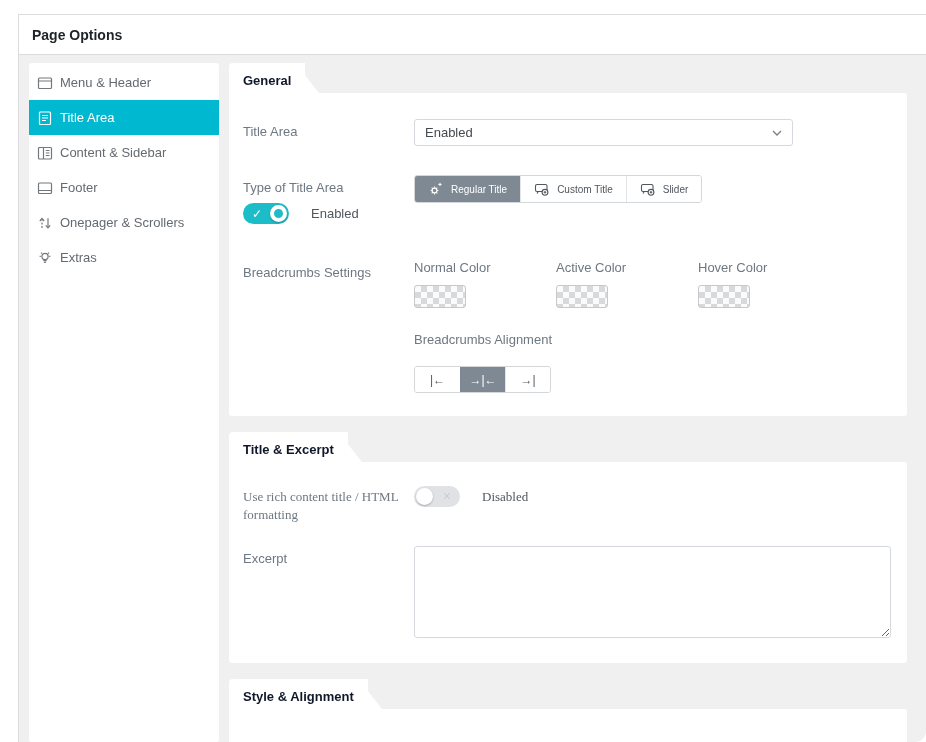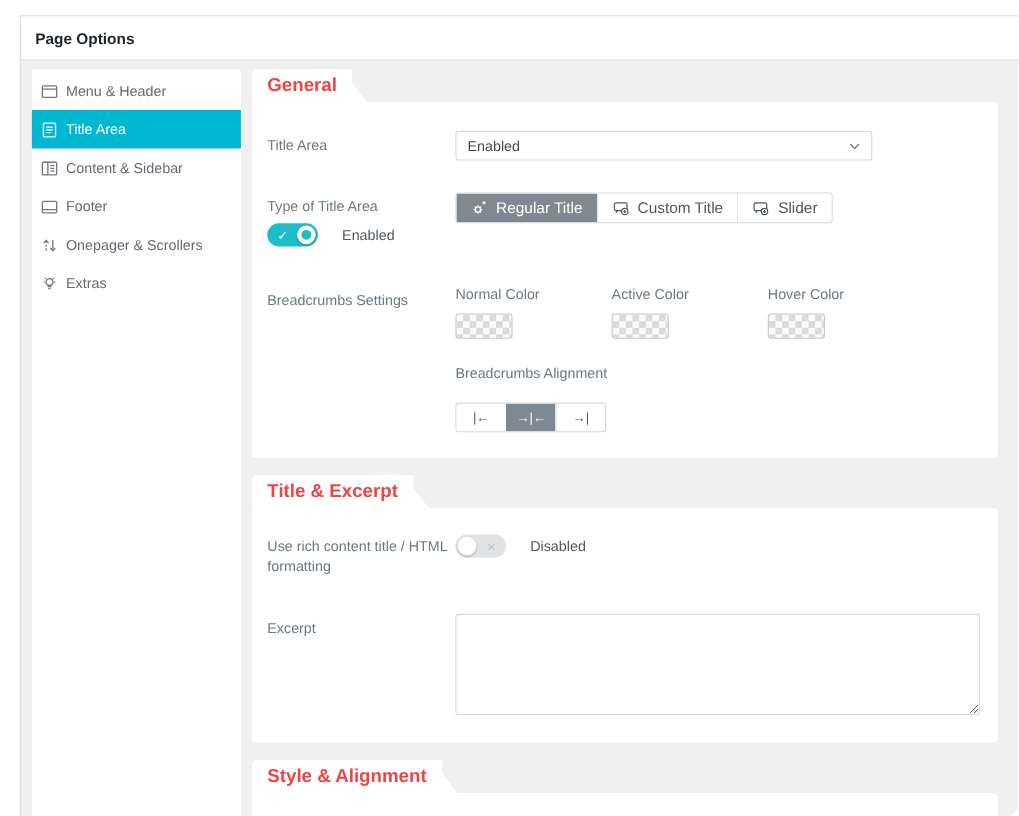--- a/index.html
+++ b/index.html
@@ -29,41 +29,41 @@
   
   .content { flex:1; margin-left:10px; }
   .section + .section { margin-top:16px; }
 
   .tab { position:relative; display:inline-flex; align-items:flex-end;
          height:30px; padding:0 14px 5px 14px; background:#fff;
          border-radius:4px 0 0 0; z-index:0; }
   .tab::after { content:""; position:absolute; top:0; bottom:0; right:-14px; width:30px;
                 background:#fff; transform:skewX(38deg); transform-origin:0 100%;
                 border-top-right-radius:5px; z-index:-1; }
-  .tab-title { font-size:17px; font-weight:bold; color:#ef4444; position:relative; z-index:1; }
+  .tab-title { font-size:13px; font-weight:bold; color:#0f172a; position:relative; z-index:1; }
 
   .card { background:#fff; border-radius:0 3px 3px 3px; }
   .card-general { padding:26px 16px 23px 14px; }
   .card-excerpt { padding:22px 16px 25px 14px; }
   .card-style   { min-height:50px; }
 
   .row { display:flex; }
   .row-label { width:171px; min-width:171px; font-size:13px; color:#6d7882;
                line-height:1.38; padding-top:4px; }
 
   
   .select { width:379px; height:27px; background:#fff; border:1px solid #d5d8dc; border-radius:3px;
             display:flex; align-items:center; justify-content:space-between;
             padding:0 10px; cursor:pointer; }
   .select-value { font-size:13px; color:#44494e; }
 
   
   .seg-group { display:inline-flex; height:28px; border:1px solid #d4d7da; border-radius:3px;
                background:#fff; overflow:hidden; }
-  .seg { display:inline-flex; align-items:center; gap:7px; padding:0 13px; font-size:14px;
+  .seg { display:inline-flex; align-items:center; gap:7px; padding:0 13px; font-size:10px;
          color:#50575e; background:#fff; border:none; cursor:pointer; border-left:1px solid #e2e4e7; }
   .seg:first-child { border-left:none; }
   .seg.active { background:#7e8993; color:#fff; border-left-color:#7e8993; }
   .seg .seg-icon { display:inline-flex; width:16px; height:16px; }
 
   
   .toggle { position:relative; width:46px; height:21px; border-radius:11px; cursor:pointer; }
   .toggle.on { background:#1cbdc9; }
   .toggle.off { background:#e0e2e5; }
   .toggle .t-mark { position:absolute; top:50%; transform:translateY(-50%);
@@ -299,21 +299,21 @@
 
           </div>
         </div>
 
         <div class="section">
           <div class="tab">
             <span class="tab-title">Title &amp; Excerpt</span>
           </div>
           <div class="card card-excerpt">
 
-            <div class="row" style="margin-bottom:34px; min-height:36px;">
+            <div class="row" style="margin-bottom:22px; min-height:36px;font-family:Liberation Serif, serif;">
               <div class="row-label">Use rich content title / HTML formatting</div>
               <div style="display:flex; align-items:flex-start; padding-top:2px;">
                 <div class="toggle off">
                   <span class="knob"></span>
                   <span class="t-mark">×</span>
                 </div>
                 <span class="toggle-state" style="padding-top:3px;">Disabled</span>
               </div>
             </div>
 

